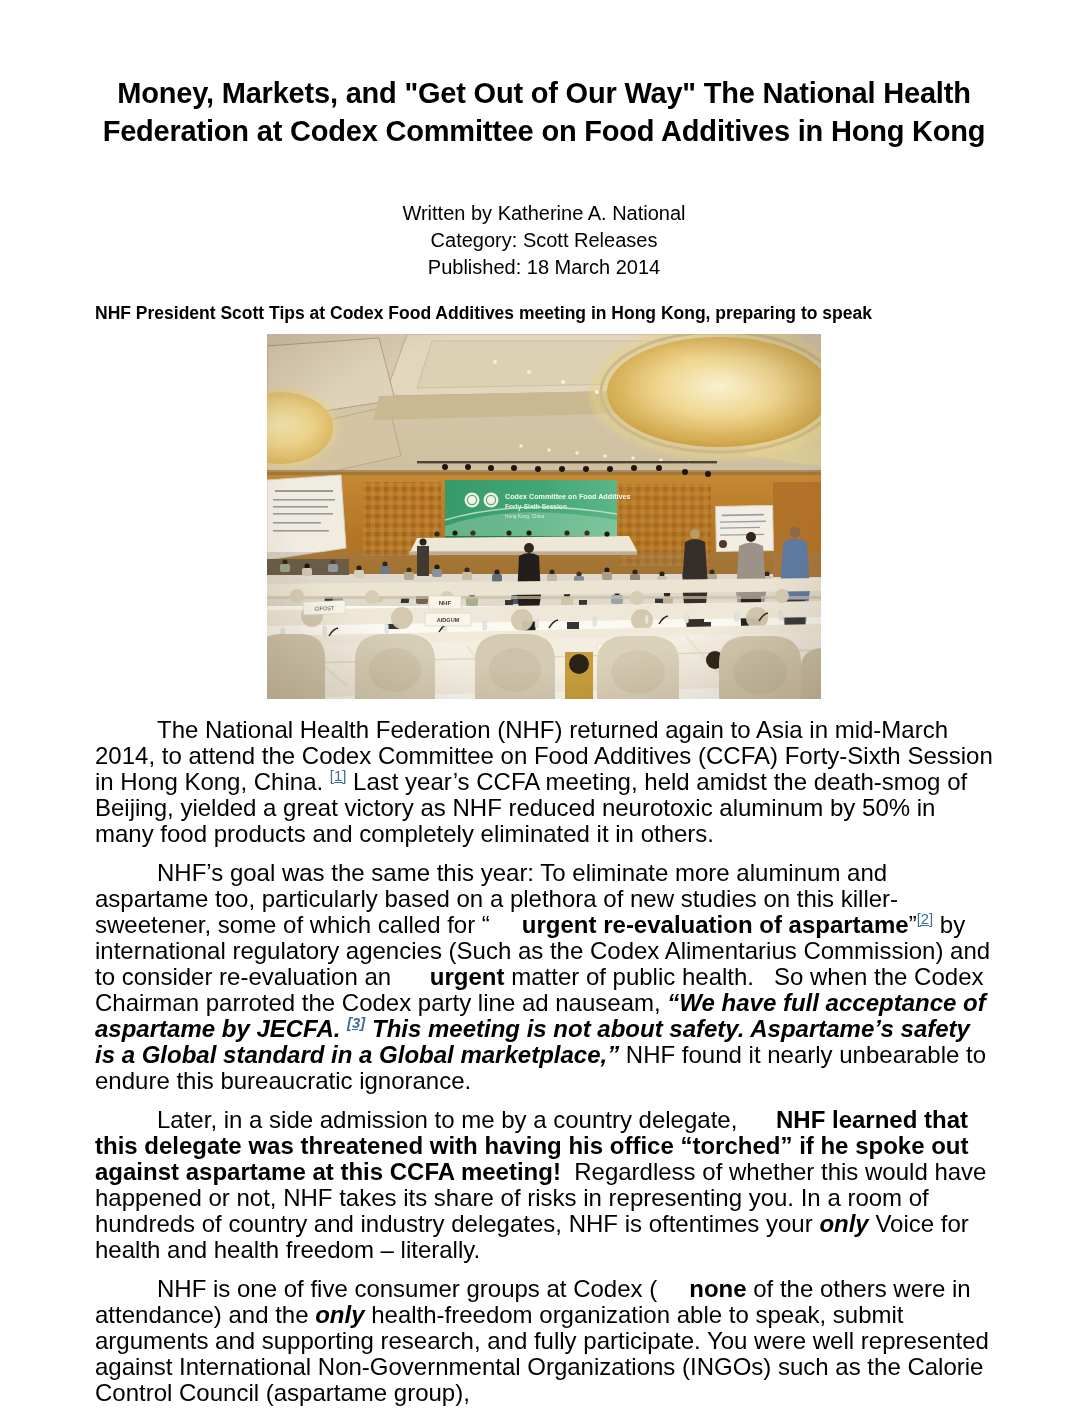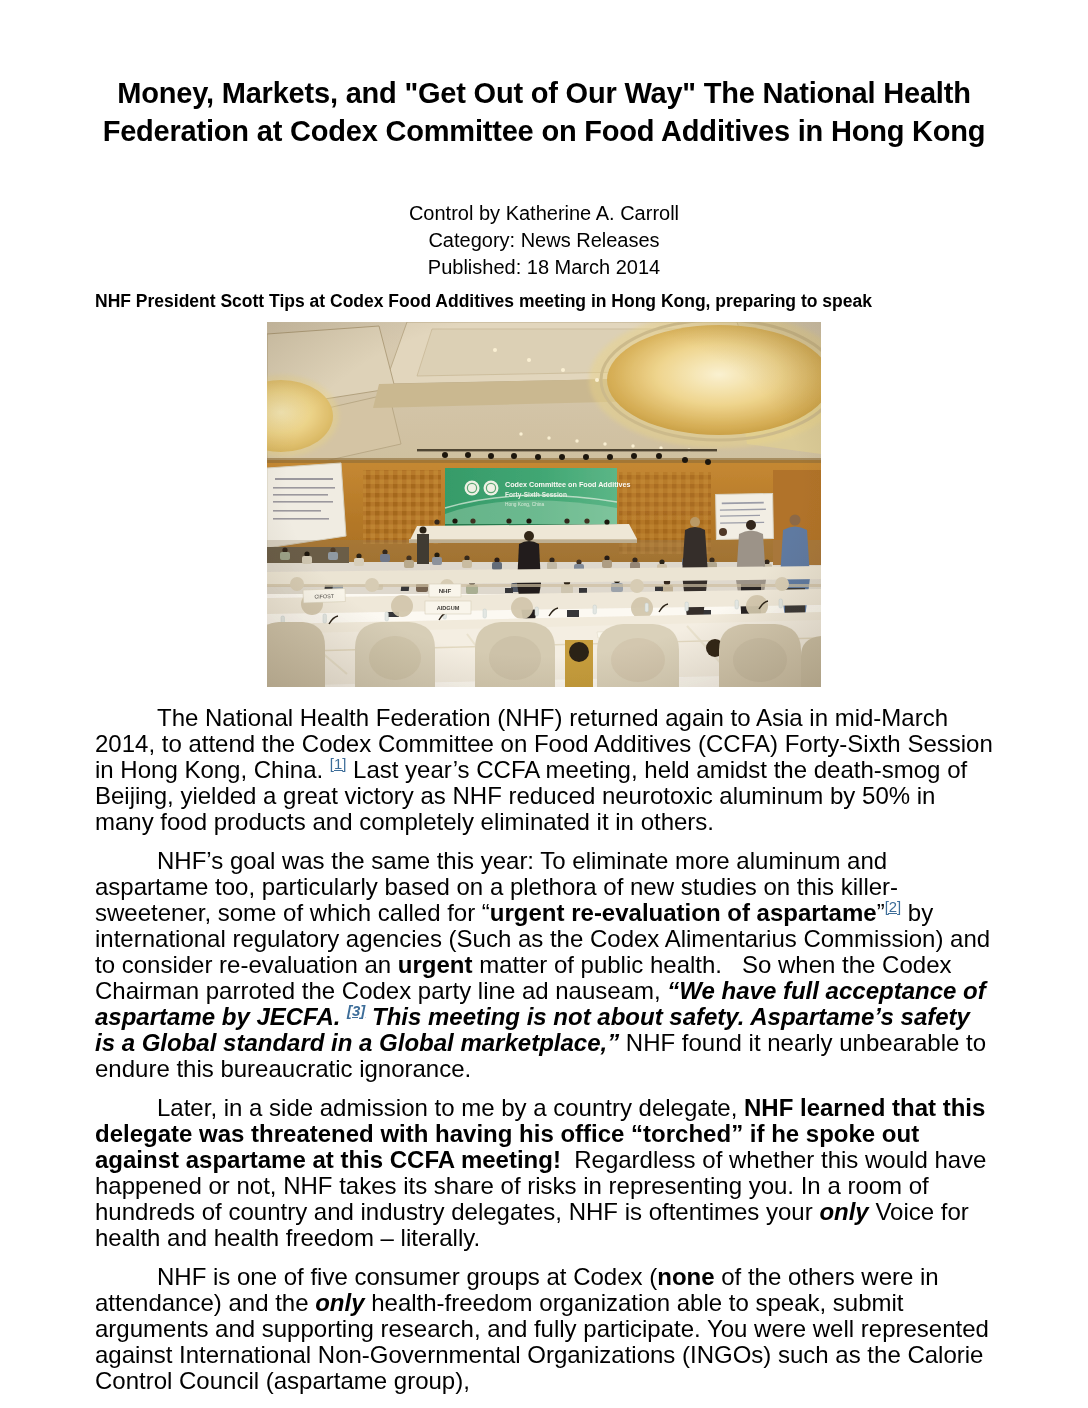--- a/index.html
+++ b/index.html
@@ -7,44 +7,44 @@
     width:1088px;min-height:1408px;margin:0 auto;background:#ffffff;
     font-family:"Liberation Sans",sans-serif;color:#000;
     box-sizing:border-box;padding:74px 95px 40px 95px;
   }
   h1.title{
     font-size:29px;line-height:38px;font-weight:bold;text-align:center;
     margin:0;letter-spacing:-0.2px;
   }
   .byline{margin-top:50px;text-align:center;font-size:20px;line-height:27px;}
   .byline div{margin:0;}
-  .caption{margin-top:9px;font-weight:bold;font-size:17.5px;line-height:22px;}
+  .caption{margin-top:21px;font-weight:bold;font-size:17.5px;line-height:22px;}
   .photo-wrap{width:554px;margin:10px auto 0 auto;}
   .photo-wrap svg{display:block;}
   .article{margin-top:18px;font-size:24px;line-height:26px;}
   .article p.body-para{margin:0 0 13px 0;text-indent:62px;}
   .seg-n{}
-  .seg-b{font-weight:bold;}
+  .seg-b{font-weight:bold;margin-left:32px;}
   .seg-bi{font-weight:bold;font-style:italic;}
   .seg-sup,.seg-supbi{
     color:var(--link,#3d6d99);font-size:0.62em;vertical-align:super;
     text-decoration:underline;line-height:0;cursor:pointer;
   }
   .seg-supbi{font-weight:bold;font-style:italic;}
 </style>
 </head>
 <body>
 
 <div class="page">
 
   <h1 class="title">Money, Markets, and "Get Out of Our Way" The National Health Federation at Codex Committee on Food Additives in Hong Kong</h1>
 
   <div class="byline">
-    <div>Control by Katherine A. Carroll</div>
-    <div>Category: News Releases</div>
+    <div>Written by Katherine A. National</div>
+    <div>Category: Scott Releases</div>
     <div>Published: 18 March 2014</div>
   </div>
 
   <div class="caption">NHF President Scott Tips at Codex Food Additives meeting in Hong Kong, preparing to speak</div>
 
   <div class="photo-wrap">
     <svg width="554" height="365" viewBox="0 0 554 365" role="img" aria-label="Large hotel ballroom during the Codex session: delegates at rows of white-clothed tables, green stage banner, projection screens, beige chair covers in foreground">
       <defs>
         <radialGradient id="g-chand" cx="50%" cy="45%" r="60%">
           <stop offset="0%" stop-color="#fdf7da"></stop>

